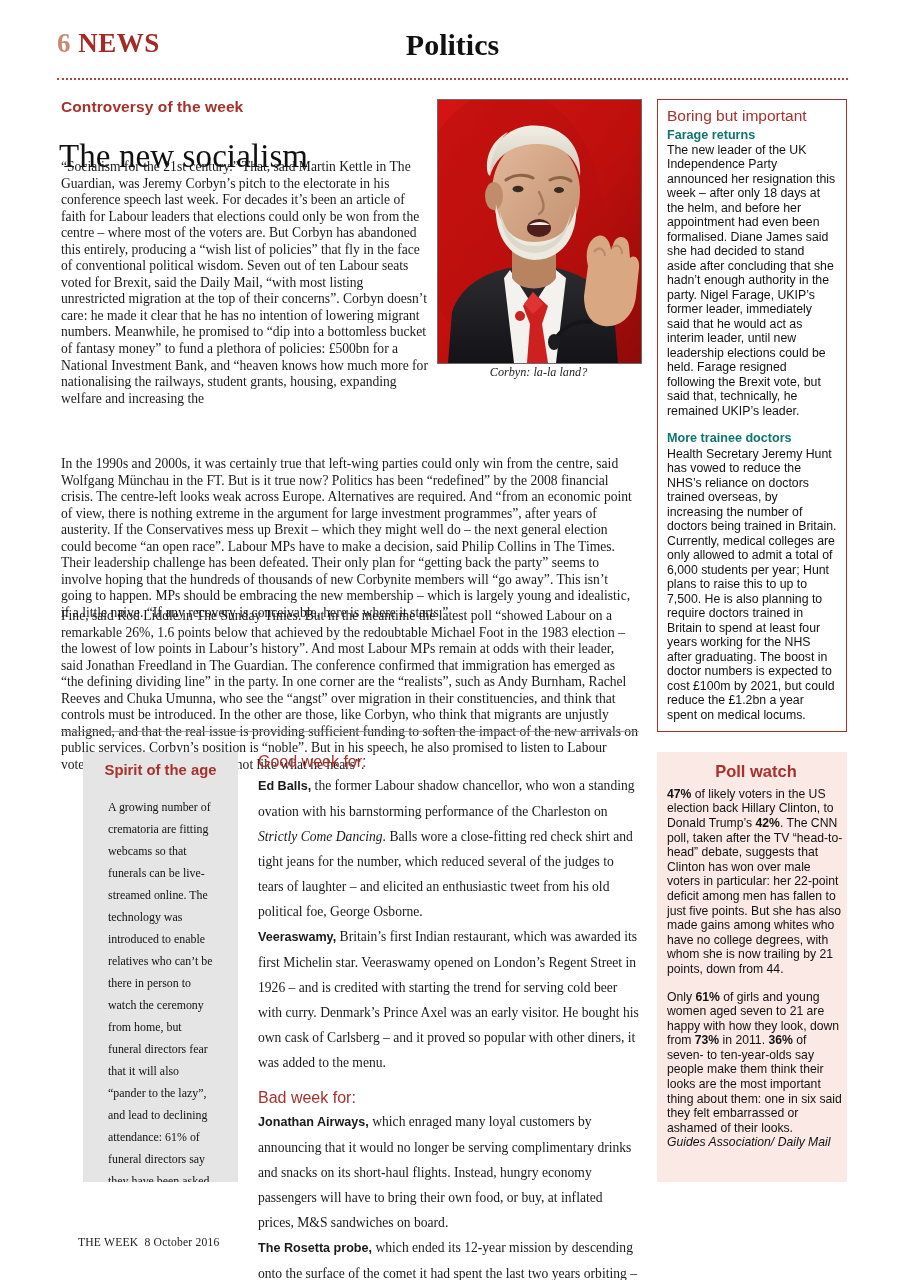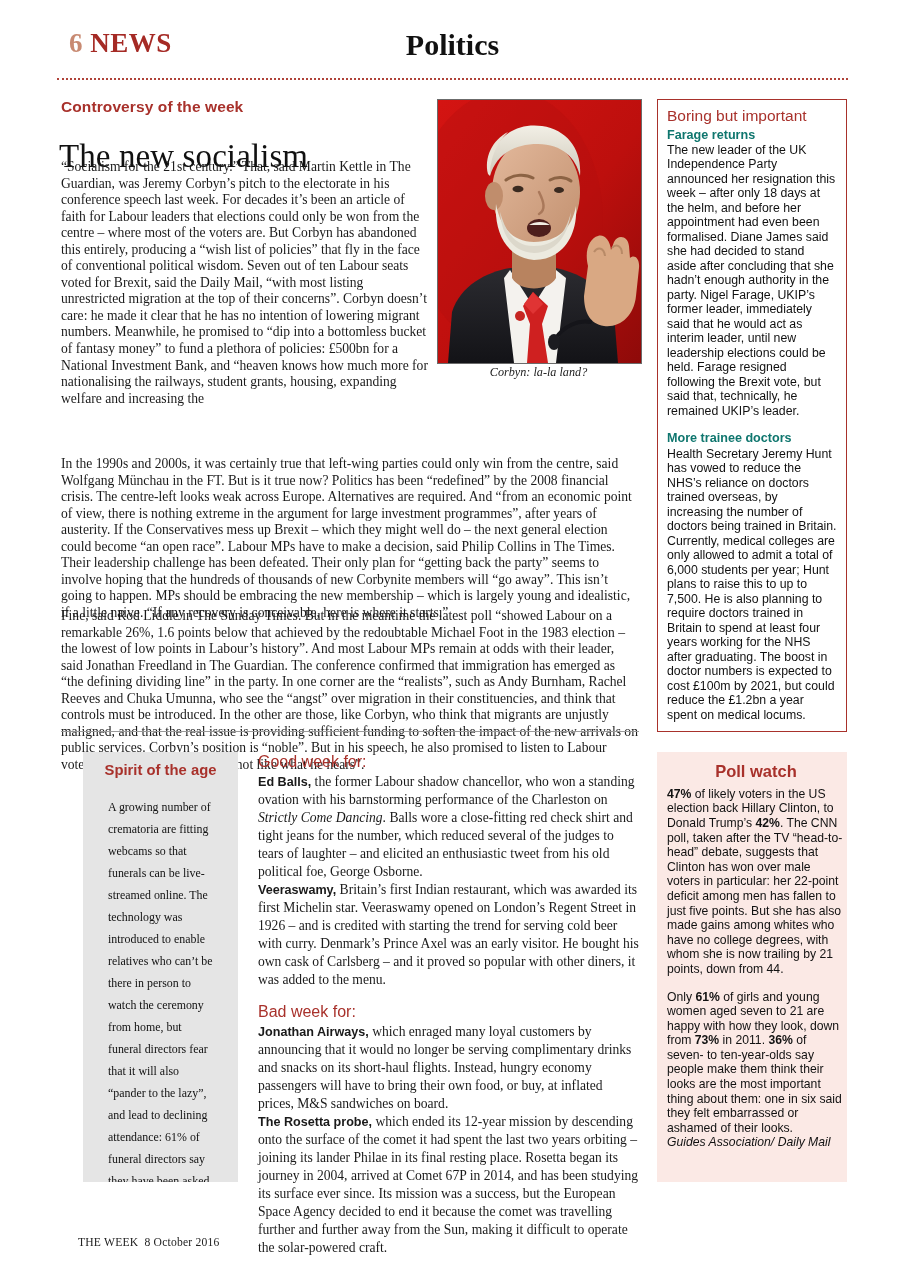--- a/index.html
+++ b/index.html
@@ -26,21 +26,21 @@
   
   .masthead {
     position: absolute;
     left: 57px;
     top: 30px;
     width: 791px;
     height: 42px;
   }
   .folio {
     position: absolute;
-    left: 12px;
+    left: 0;
     top: 0;
     font-family: "Liberation Serif", serif;
     font-size: 27px;
     font-weight: bold;
     letter-spacing: 0.5px;
     color: #a52a25;
     line-height: 1;
   }
   .folio .num { color: #c88a72; }
   .section-title {
@@ -223,21 +223,21 @@
   .week-head {
     font-family: "Liberation Sans", sans-serif;
     font-size: 16px;
     font-weight: normal;
     color: #a8312b;
     line-height: 1.2;
     margin: 0 0 2px 0;
   }
   .week-p {
     font-size: 13.6px;
-    line-height: 18px;
+    line-height: 25px;
     color: #1a1a1a;
     margin: 0;
   }
   .week-p b {
     font-family: "Liberation Sans", sans-serif;
     font-size: 12.6px;
     font-weight: bold;
   }
   .week-p i { font-style: italic; }
   .week-spacer { height: 13px; }

